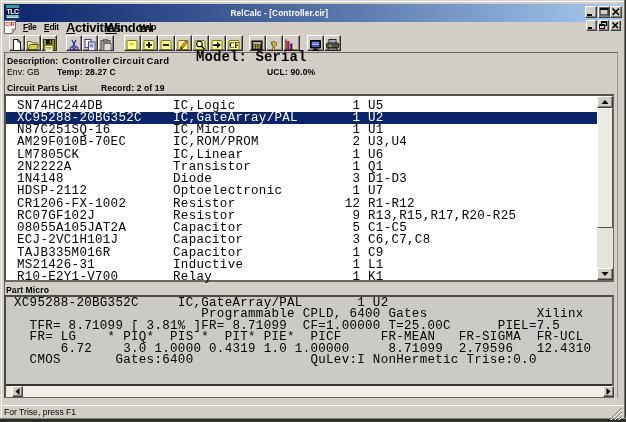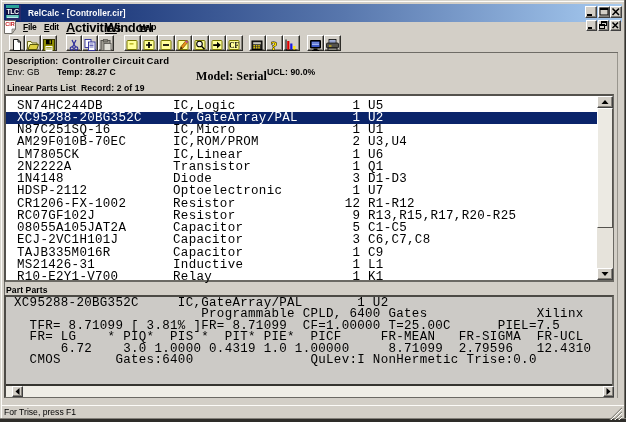--- a/index.html
+++ b/index.html
@@ -20,21 +20,21 @@
 <div style="position:absolute;left:4px;top:4px;width:618px;height:18px;background:linear-gradient(90deg,#0a246a 0%,#5877ad 55%,#a6caf0 100%);"></div>
 <div style="position:absolute;left:6px;top:5px;width:16px;height:16px;"><svg width="16" height="16" viewBox="0 0 16 16">
         <rect x="0" y="0" width="15" height="15" fill="#2aa198"></rect>
         <rect x="13" y="0" width="2" height="16" fill="#2a2a6a"></rect>
         <rect x="0" y="13" width="15" height="2" fill="#2a2a6a"></rect>
         <rect x="0" y="3" width="13" height="7" fill="#101040"></rect>
         <text x="6.5" y="9" font-family="Liberation Sans" font-size="7" font-weight="bold" fill="#ffffff" text-anchor="middle" letter-spacing="-0.5">TLC</text>
         <rect x="1" y="10.5" width="11" height="1" fill="#b8ede8"></rect>
         <rect x="1" y="12" width="11" height="1" fill="#b8ede8"></rect>
       </svg></div>
-<div style="position:absolute;left:28px;top:4px;width:300px;height:18px;line-height:18px;color:#fff;font-family:'Liberation Sans',sans-serif;font-size:8.3px;font-weight:bold;letter-spacing:0.1px;">RelCalc - [Controller.cir]</div>
+<div style="position:absolute;left:28px;top:4px;width:300px;height:18px;line-height:18px;color:#fff;font-family:'Liberation Sans',sans-serif;font-size:8.3px;font-weight:bold;letter-spacing:0.1px;text-align:right;">RelCalc - [Controller.cir]</div>
 <div style="position:absolute;left:585px;top:6px;width:12px;height:12px;background:#d3cfc7;border-top:1px solid #fff;border-left:1px solid #fff;border-right:1px solid #404040;border-bottom:1px solid #404040;box-shadow:inset -1px -1px 0 #84817a;box-sizing:border-box;display:flex;align-items:center;justify-content:center;line-height:0;">
       <svg width="10" height="10">
         <rect x="1" y="7" width="5" height="2" fill="#000"></rect>
       </svg>
     </div>
 <div style="position:absolute;left:598px;top:6px;width:12px;height:12px;background:#d3cfc7;border-top:1px solid #fff;border-left:1px solid #fff;border-right:1px solid #404040;border-bottom:1px solid #404040;box-shadow:inset -1px -1px 0 #84817a;box-sizing:border-box;display:flex;align-items:center;justify-content:center;line-height:0;">
       <svg width="10" height="10">
         <rect x="1" y="1" width="8" height="7" fill="none" stroke="#000" stroke-width="1"></rect>
         <rect x="1" y="1" width="8" height="2" fill="#000"></rect>
       </svg>
@@ -207,24 +207,24 @@
 <div style="position:absolute;left:4px;top:52px;width:614px;height:1px;background:#6e6c66;"></div>
 <div style="position:absolute;left:4px;top:53px;width:1px;height:345px;background:#6e6c66;"></div>
 <div style="position:absolute;left:617px;top:53px;width:1px;height:345px;background:#98958d;"></div>
 <div style="position:absolute;left:7px;top:56px;height:10px;line-height:10px;font-family:'Liberation Sans',sans-serif;font-size:8.6px;font-weight:bold;color:#000;letter-spacing:0.1px;">Description:</div>
 <div style="position:absolute;left:62px;top:56px;height:10px;line-height:10px;font-family:'Liberation Sans',sans-serif;font-size:8.6px;font-weight:bold;color:#000;letter-spacing:0.1px;font-size:9.5px;letter-spacing:0.3px;">Controller</div>
 <div style="position:absolute;left:112.5px;top:56px;height:10px;line-height:10px;font-family:'Liberation Sans',sans-serif;font-size:8.6px;font-weight:bold;color:#000;letter-spacing:0.1px;font-size:9.5px;letter-spacing:0.3px;">Circuit</div>
 <div style="position:absolute;left:146.5px;top:56px;height:10px;line-height:10px;font-family:'Liberation Sans',sans-serif;font-size:8.6px;font-weight:bold;color:#000;letter-spacing:0.1px;font-size:9.5px;letter-spacing:0.3px;">Card</div>
 <div style="position:absolute;left:7px;top:67px;height:10px;line-height:10px;font-family:'Liberation Sans',sans-serif;font-size:8.6px;font-weight:normal;color:#000;letter-spacing:0.1px;">Env: GB</div>
 <div style="position:absolute;left:57px;top:67px;height:10px;line-height:10px;font-family:'Liberation Sans',sans-serif;font-size:8.6px;font-weight:bold;color:#000;letter-spacing:0.1px;">Temp: 28.27 C</div>
 <div style="position:absolute;left:125px;top:67px;height:10px;line-height:10px;font-family:'Liberation Sans',sans-serif;font-size:8.6px;font-weight:bold;color:#000;letter-spacing:0.1px;margin-top:32px;">CF: 1.00000</div>
-<div style="position:absolute;left:196px;top:71px;height:10px;line-height:10px;font-family:Liberation Serif, serif;font-size:12px;font-weight:bold;color:#000;letter-spacing:0.1px;">Model: Serial</div>
+<div style="position:absolute;left:196px;top:52px;height:10px;line-height:10px;font-family:Liberation Mono, monospace;font-size:14px;font-weight:bold;color:#000;letter-spacing:0.1px;">Model: Serial</div>
 <div style="position:absolute;left:267px;top:67px;height:10px;line-height:10px;font-family:'Liberation Sans',sans-serif;font-size:8.6px;font-weight:bold;color:#000;letter-spacing:0.1px;">UCL: 90.0%</div>
-<div style="position:absolute;left:7px;top:83px;height:10px;line-height:10px;font-family:'Liberation Sans',sans-serif;font-size:8.6px;font-weight:bold;color:#000;letter-spacing:0.1px;">Linear Parts List</div>
-<div style="position:absolute;left:81px;top:83px;height:10px;line-height:10px;font-family:'Liberation Sans',sans-serif;font-size:8.6px;font-weight:bold;color:#000;letter-spacing:0.1px;">Record: 2 of 19</div>
+<div style="position:absolute;left:7px;top:83px;height:10px;line-height:10px;font-family:'Liberation Sans',sans-serif;font-size:8.6px;font-weight:bold;color:#000;letter-spacing:0.1px;">Circuit Parts List</div>
+<div style="position:absolute;left:101px;top:83px;height:10px;line-height:10px;font-family:'Liberation Sans',sans-serif;font-size:8.6px;font-weight:bold;color:#000;letter-spacing:0.1px;">Record: 2 of 19</div>
 <div style="position:absolute;left:4px;top:94px;width:610px;height:188px;background:#fff;border:2px solid #54524d;border-right-color:#6b6963;border-bottom-color:#6b6963;box-sizing:border-box;"></div>
 <div style="position:absolute;left:17px;top:99.6px;font-family:'Liberation Mono',monospace;font-size:12.5px;letter-spacing:0.3px;line-height:12.25px;white-space:pre;color:#000;"><pre style="margin:0;font:inherit">SN74HC244DB         IC,Logic               1 U5
 XC95288-20BG352C    IC,GateArray/PAL       1 U2
 N87C251SQ-16        IC,Micro               1 U1
 AM29F010B-70EC      IC,ROM/PROM            2 U3,U4
 LM7805CK            IC,Linear              1 U6
 2N2222A             Transistor             1 Q1
 1N4148              Diode                  3 D1-D3
 HDSP-2112           Optoelectronic         1 U7
 CR1206-FX-1002      Resistor              12 R1-R12
@@ -241,21 +241,21 @@
       <svg width="14" height="9">
         <path d="M7 2 L10.5 6 L3.5 6 Z" fill="#000"></path>
       </svg>
     </div>
 <div style="position:absolute;left:597px;top:108px;width:16px;height:120px;background:#eceae3;border-top:1px solid #fff;border-left:1px solid #fff;border-right:1px solid #55534e;border-bottom:1px solid #55534e;box-sizing:border-box;"></div>
 <div style="position:absolute;left:597px;top:268px;width:16px;height:12px;background:#d3cfc7;border-top:1px solid #fff;border-left:1px solid #fff;border-right:1px solid #404040;border-bottom:1px solid #404040;box-shadow:inset -1px -1px 0 #84817a;box-sizing:border-box;display:flex;align-items:center;justify-content:center;line-height:0;">
       <svg width="14" height="9">
         <path d="M7 6 L10.5 2 L3.5 2 Z" fill="#000"></path>
       </svg>
     </div>
-<div style="position:absolute;left:6px;top:285px;height:10px;line-height:10px;font-family:'Liberation Sans',sans-serif;font-size:8.6px;font-weight:bold;color:#000;letter-spacing:0.1px;">Part Parts</div>
+<div style="position:absolute;left:6px;top:285px;height:10px;line-height:10px;font-family:'Liberation Sans',sans-serif;font-size:8.6px;font-weight:bold;color:#000;letter-spacing:0.1px;">Part Micro</div>
 <div style="position:absolute;left:4px;top:295px;width:610px;height:103px;background:#cccac6;border:2px solid #4c4a45;border-right-color:#6b6963;border-bottom-color:#6b6963;box-sizing:border-box;"></div>
 <div style="position:absolute;left:14px;top:297.9px;font-family:'Liberation Mono',monospace;font-size:12.5px;letter-spacing:0.3px;line-height:11.45px;white-space:pre;color:#000;"><pre style="margin:0;font:inherit">XC95288-20BG352C     IC,GateArray/PAL       1 U2
                         Programmable CPLD, 6400 Gates              Xilinx
   TFR= 8.71099 [ 3.81% ]FR= 8.71099  CF=1.00000 T=25.00C      PIEL=7.5
   FR= LG    * PIQ*  PIS *  PIT* PIE*  PICF     FR-MEAN   FR-SIGMA  FR-UCL
       6.72    3.0 1.0000 0.4319 1.0 1.00000     8.71099  2.79596   12.4310
   CMOS       Gates:6400               QuLev:I NonHermetic Trise:0.0</pre></div>
 <div style="position:absolute;left:6px;top:384px;width:606px;height:1.5px;background:#35342f;"></div>
 <div style="position:absolute;left:6px;top:386px;width:606px;height:11px;background:#efede6;"></div>
 <div style="position:absolute;left:12px;top:386px;width:11px;height:11px;background:#d3cfc7;border-top:1px solid #fff;border-left:1px solid #fff;border-right:1px solid #404040;border-bottom:1px solid #404040;box-shadow:inset -1px -1px 0 #84817a;box-sizing:border-box;display:flex;align-items:center;justify-content:center;line-height:0;">

